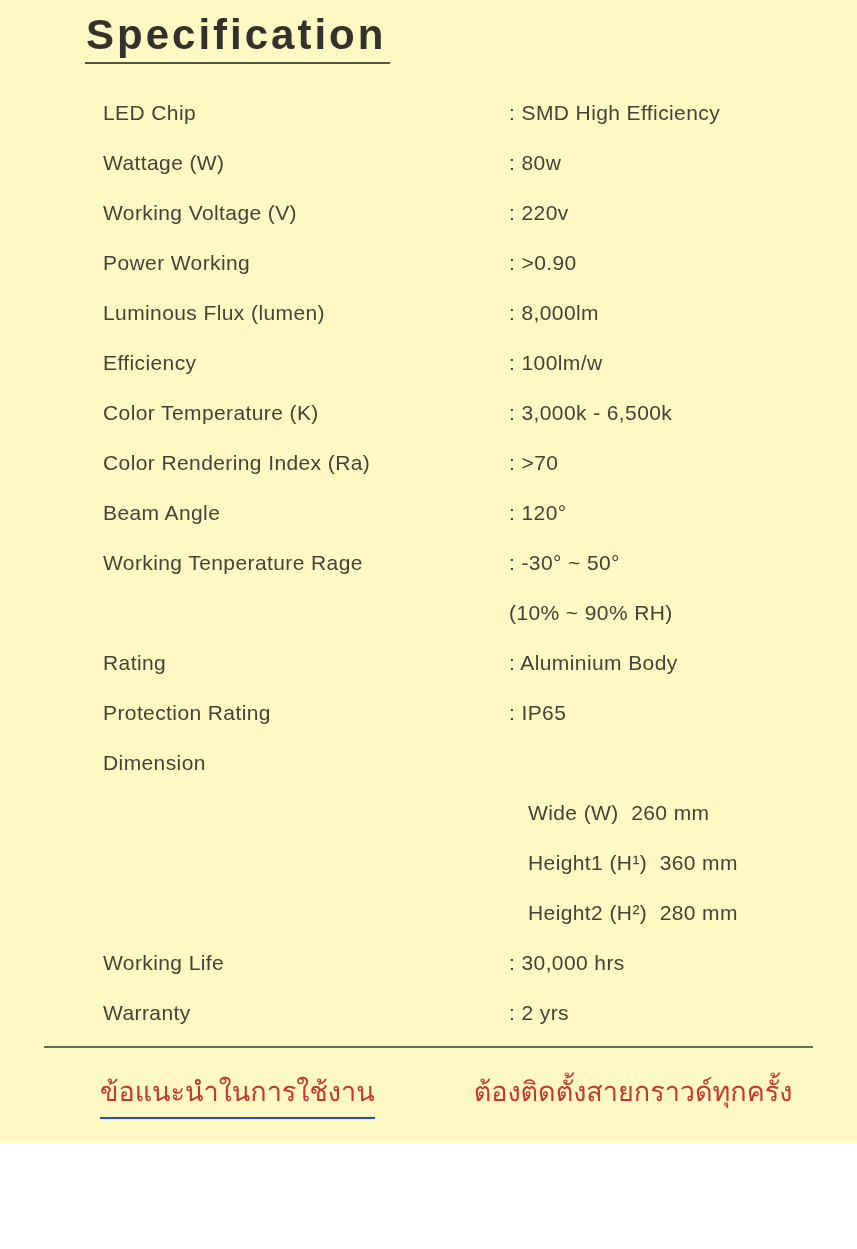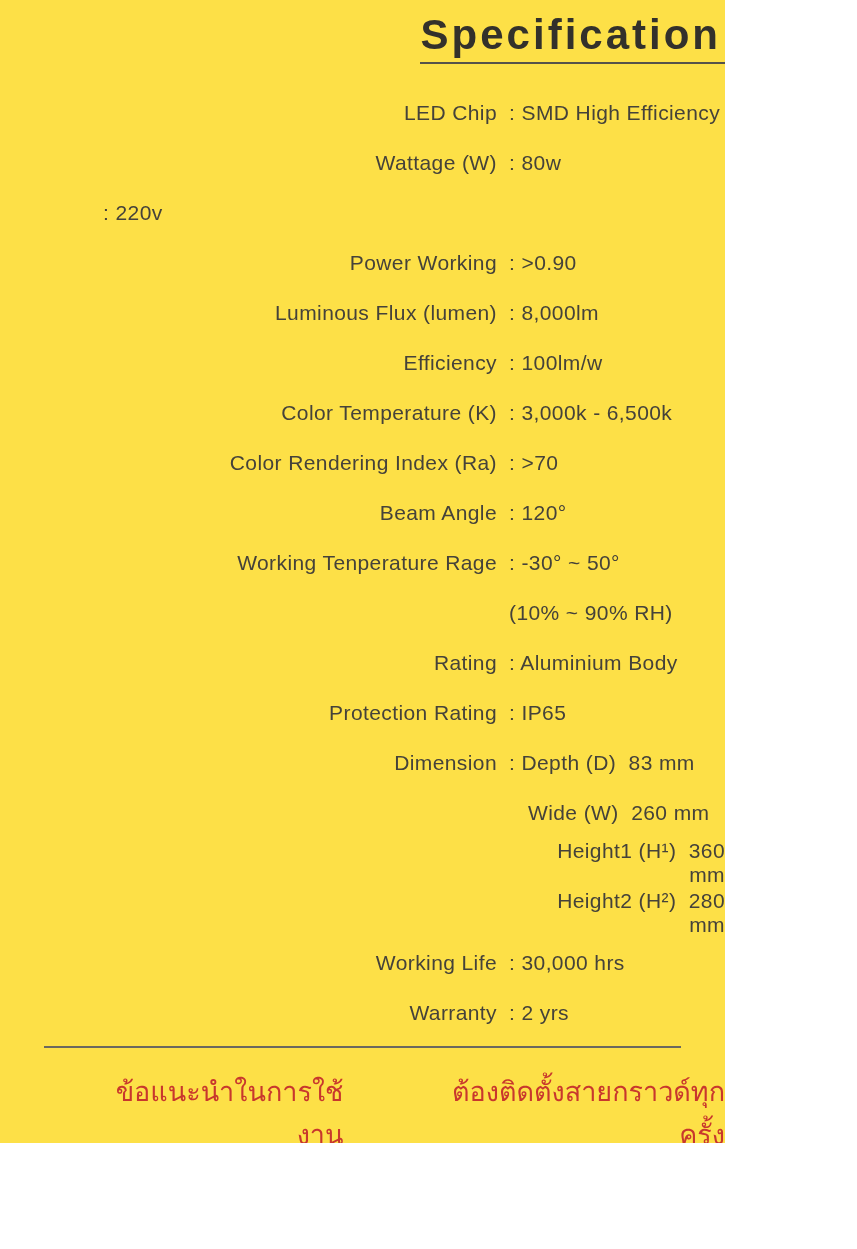--- a/index.html
+++ b/index.html
@@ -7,26 +7,25 @@
     padding: 0;
     background: #ffffff;
   }
   body {
     width: 857px;
     height: 1249px;
     font-family: "Liberation Sans", sans-serif;
   }
   .sheet {
     position: relative;
-    width: 725px;
+    width: 857px;
     height: 1143px;
-    background: #fde047;
+    background: #fef9c3;
     overflow: hidden;
     box-sizing: border-box;
-    text-align: right;
   }
   .page-title {
     display: inline-block;
     margin: 14px 0 0 85px;
     padding: 0 4px 6px 1px;
     font-size: 42px;
     font-weight: bold;
     letter-spacing: 3px;
     color: #33312b;
     border-bottom: 2px solid #55524a;
@@ -64,21 +63,21 @@
     margin: 8px 44px 0 44px;
   }
   .footer {
     display: flex;
     margin: 22px 0 0 100px;
     align-items: flex-start;
   }
   .thai-label {
     font-size: 27px;
     color: #c8372d;
-    border-bottom: 2px solid #f97316;
+    border-bottom: 2px solid #1d4ed8;
     padding-bottom: 4px;
   }
   .thai-note {
     font-size: 27px;
     color: #c8372d;
     margin-left: 99px;
   }
 </style>
 </head>
 <body>
@@ -91,20 +90,21 @@
     <div class="spec-label">LED Chip</div>
     <div class="spec-value">: SMD High Efficiency</div>
   </div>
 
   <div class="spec-row">
     <div class="spec-label">Wattage (W)</div>
     <div class="spec-value">: 80w</div>
   </div>
 
   <div class="spec-row">
+    <div class="spec-label">Working Voltage (V)</div>
     <div class="spec-value">: 220v</div>
   </div>
 
   <div class="spec-row">
     <div class="spec-label">Power Working</div>
     <div class="spec-value">: &gt;0.90</div>
   </div>
 
   <div class="spec-row">
     <div class="spec-label">Luminous Flux (lumen)</div>
@@ -146,21 +146,20 @@
     <div class="spec-value">: Aluminium Body</div>
   </div>
 
   <div class="spec-row">
     <div class="spec-label">Protection Rating</div>
     <div class="spec-value">: IP65</div>
   </div>
 
   <div class="spec-row">
     <div class="spec-label">Dimension</div>
-    <div class="spec-value">: Depth (D)  83 mm</div>
   </div>
 
   <div class="spec-row">
     <div class="spec-label"></div>
     <div class="spec-value inner">Wide (W)  260 mm</div>
   </div>
 
   <div class="spec-row">
     <div class="spec-label"></div>
     <div class="spec-value inner">Height1 (H¹)  360 mm</div>

